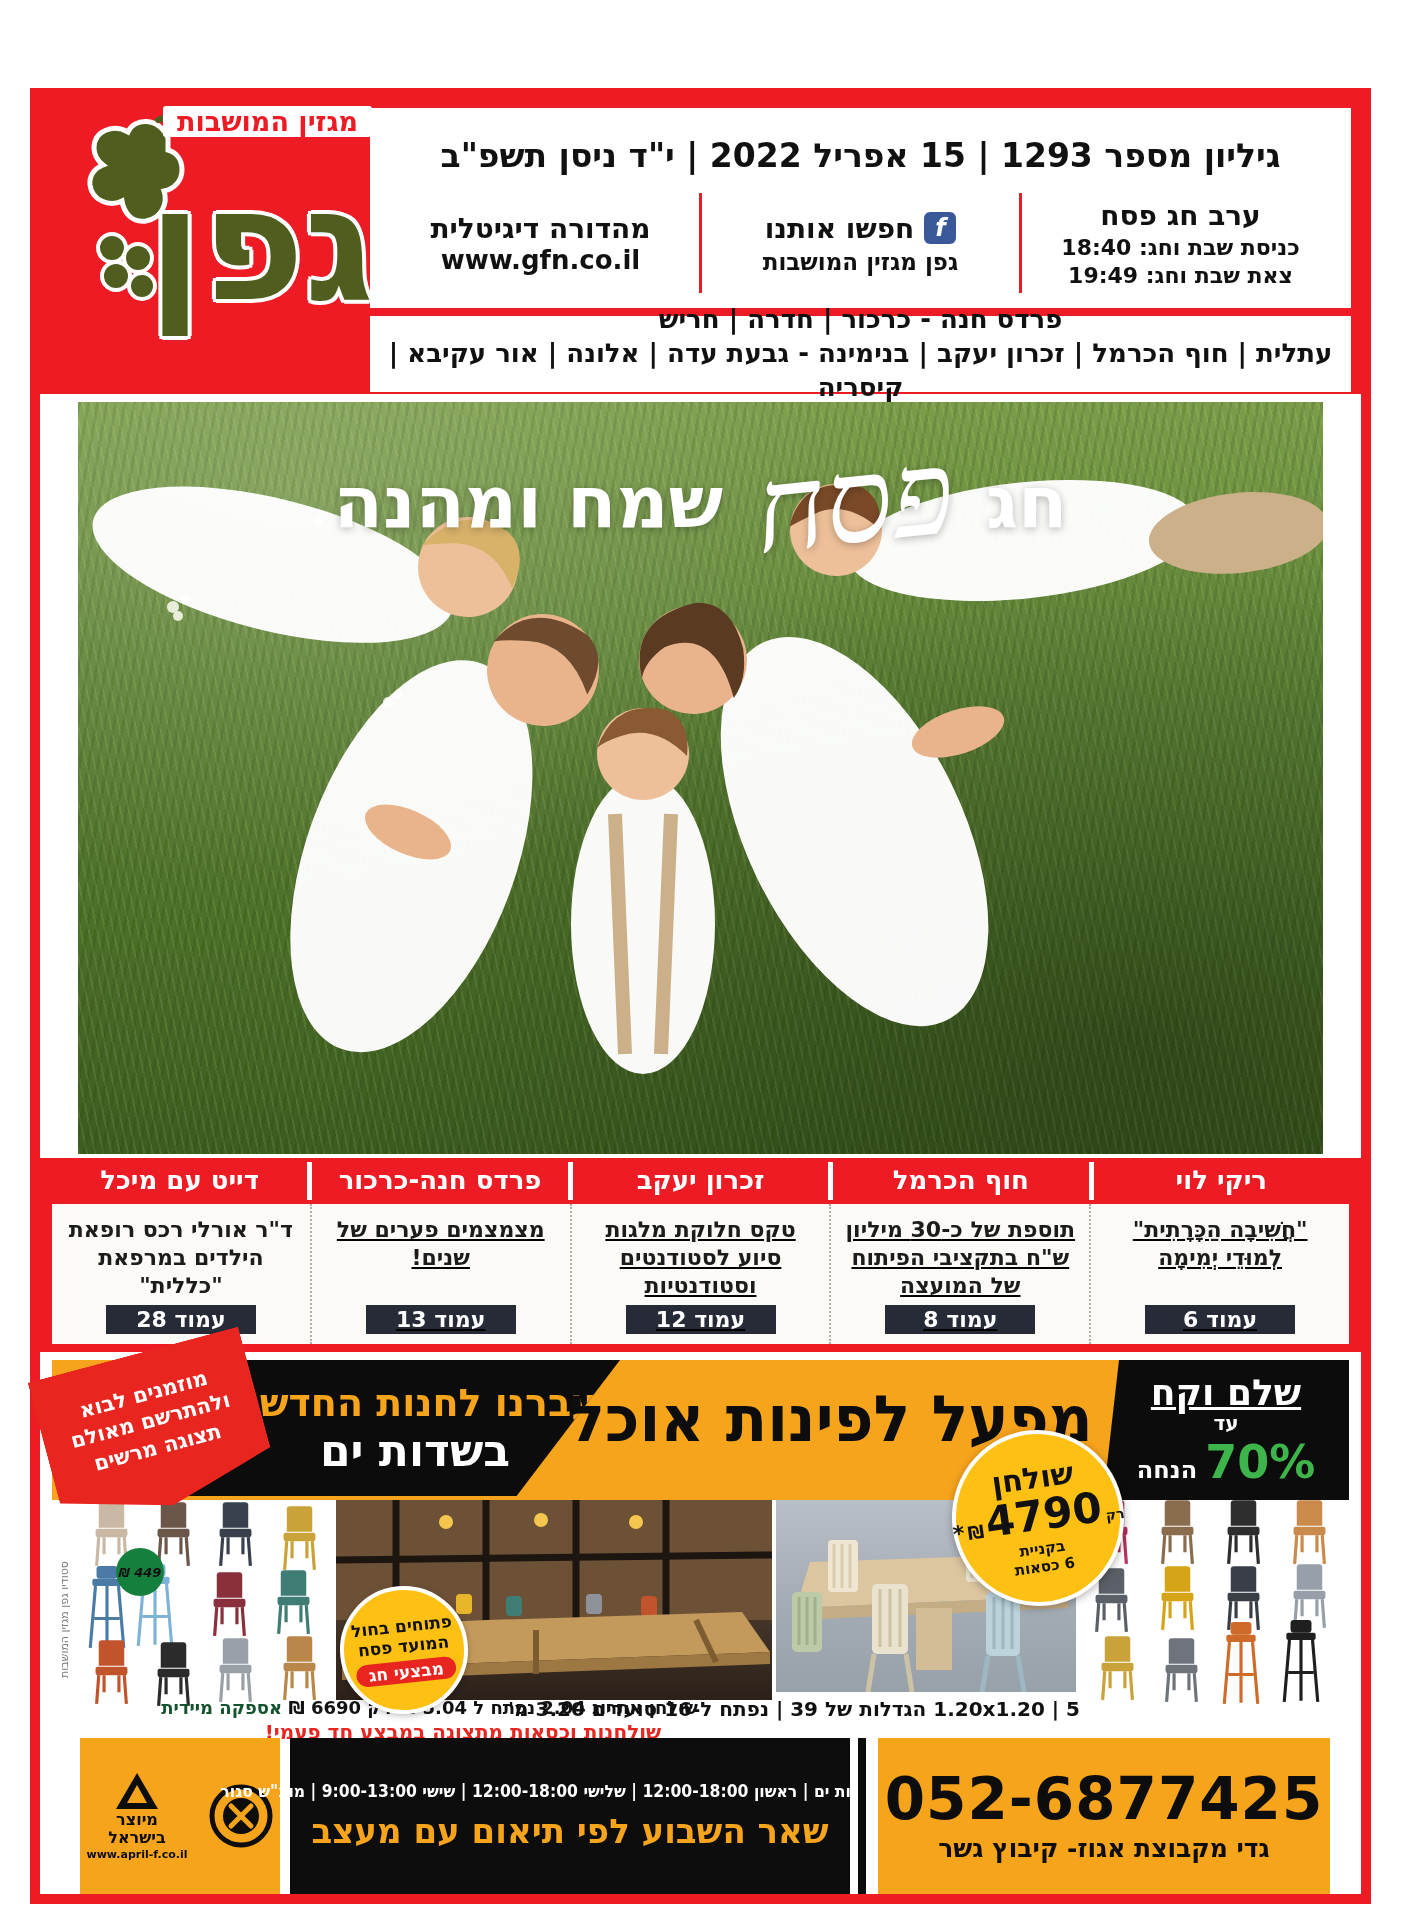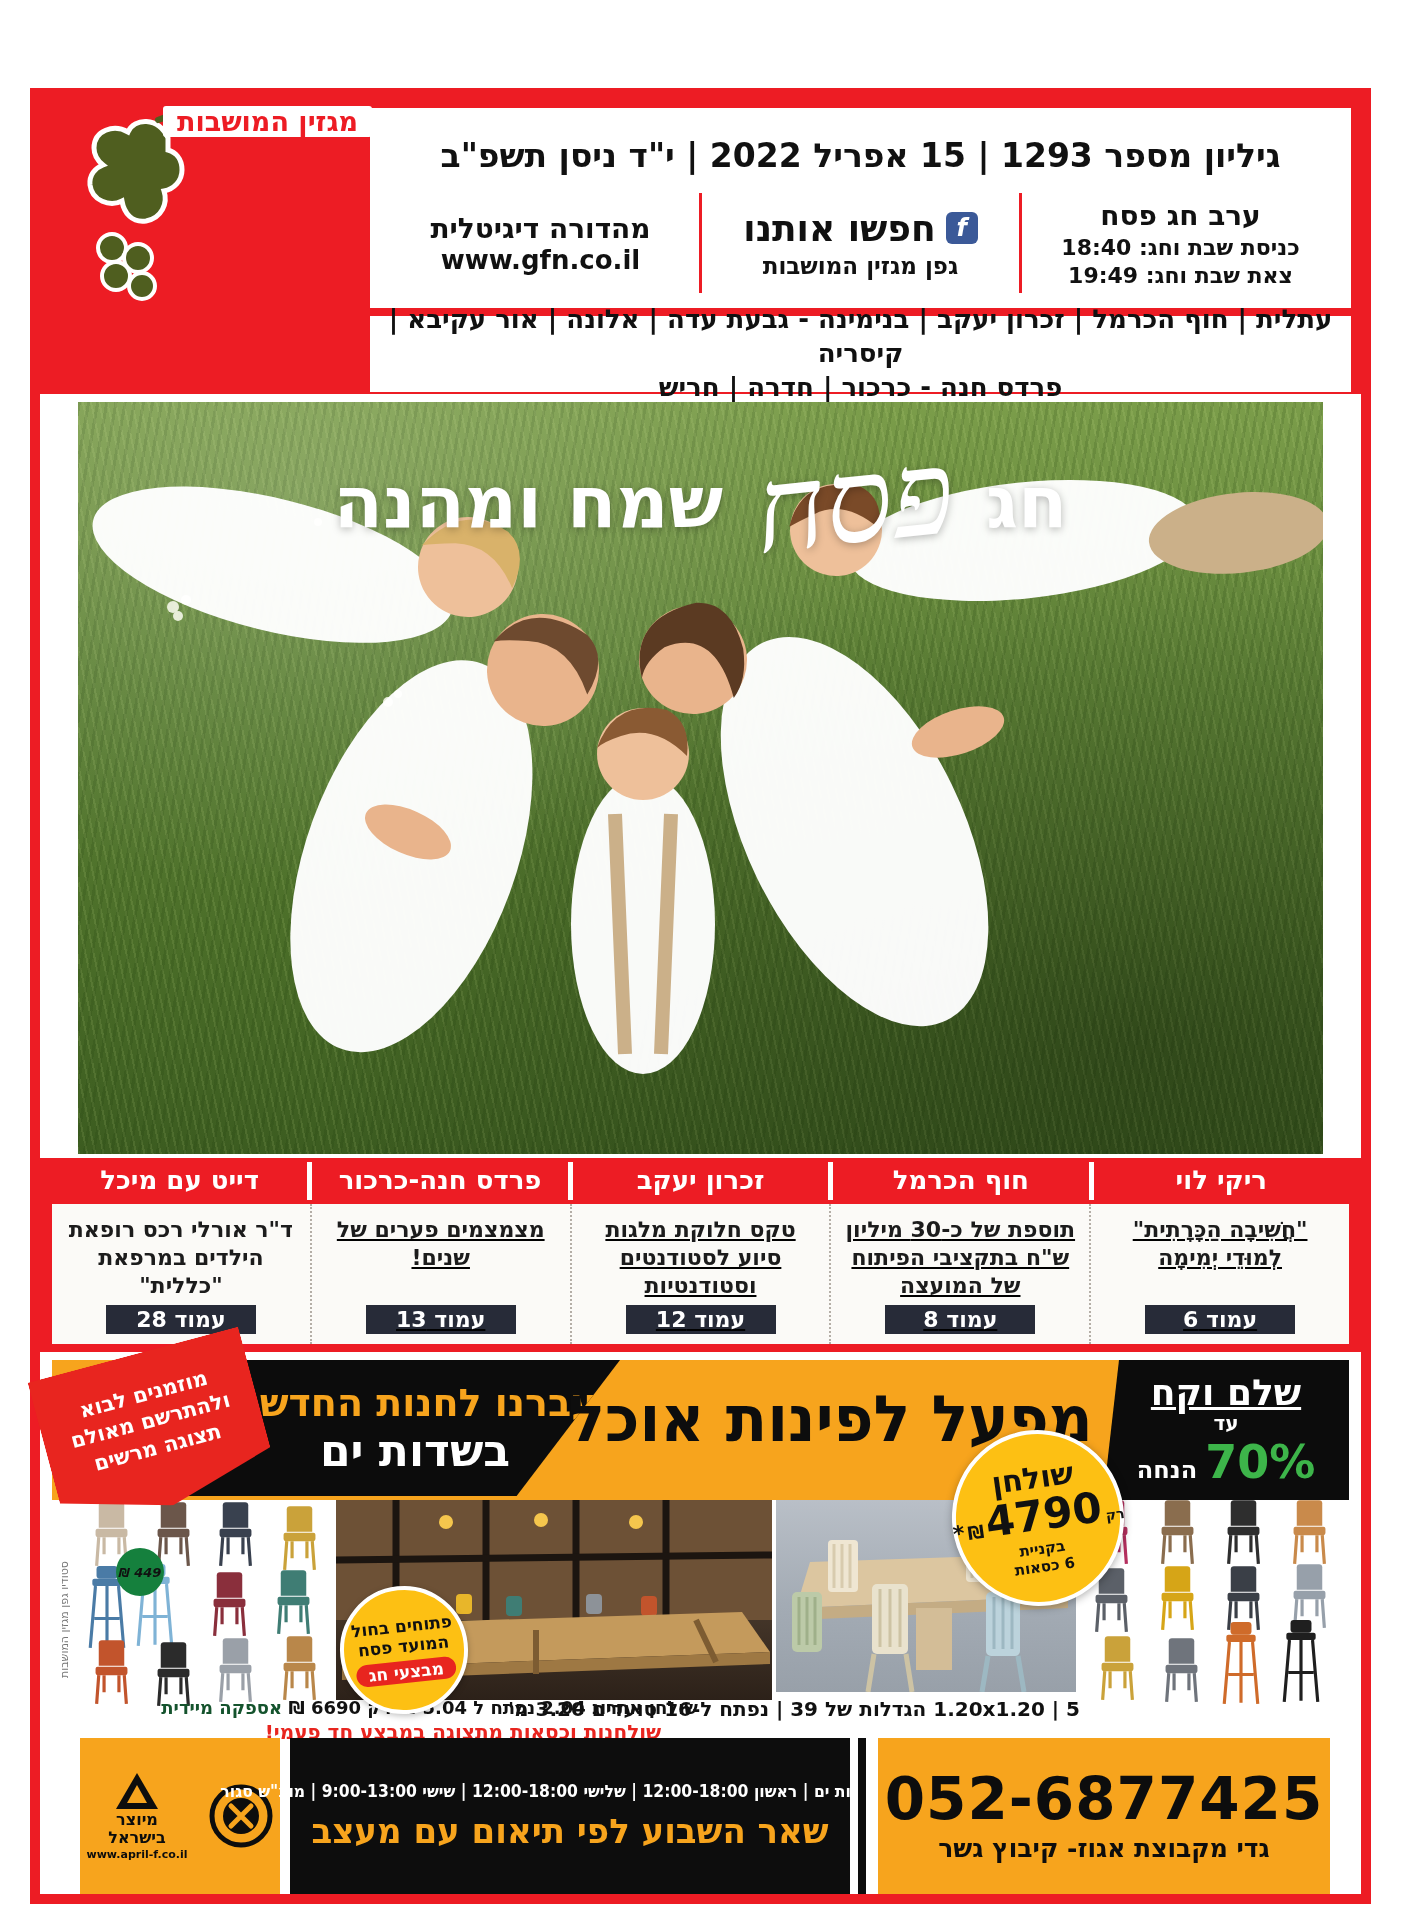--- a/index.html
+++ b/index.html
@@ -19,21 +19,21 @@
   .logo-leaf { position:absolute; left:-6px; top:10px; }
   .info-box { left:370px; top:108px; width:981px; height:200px; background:#fff; padding:10px 18px 8px; }
   .issue-line { text-align:center; font-size:33px; font-weight:bold; color:#111; margin-top:18px; }
   .info-cols { display:flex; direction:rtl; align-items:stretch; margin-top:12px; height:112px; }
   .icol { flex:1; display:flex; flex-direction:column; align-items:center; justify-content:center; color:#111; }
   .idiv { width:3px; background:#ed1c24; margin:6px 6px; }
   .hol-title { font-size:28px; font-weight:bold; }
   .hol-line { font-size:22px; font-weight:bold; margin-top:3px; }
   .findus-row { display:flex; direction:rtl; align-items:center; gap:10px; }
   .fb-icon { width:32px; height:32px; background:#3b5998; color:#fff; border-radius:6px; display:flex; align-items:center; justify-content:center; font-size:24px; font-weight:bold; font-style:italic; }
-  .findus { font-size:36px; font-weight:bold; }
+  .findus { font-size:28px; font-weight:bold; }
   .fbpage { font-size:23px; font-weight:bold; margin-top:4px; }
   .dig-label { font-size:28px; font-weight:bold; }
   .dig-url { font-size:26px; font-weight:bold; direction:ltr; }
   .cities-box { left:370px; top:316px; width:981px; height:76px; background:#fff; display:flex; flex-direction:column; align-items:center; justify-content:center; }
   .cities { font-size:26px; font-weight:bold; color:#111; line-height:1.3; text-align:center; }
 
   
   .photo { left:78px; top:402px; width:1245px; height:752px; overflow:hidden;
     background:
       radial-gradient(ellipse at 18% 12%, rgba(255,255,255,.16), transparent 42%),
@@ -137,20 +137,21 @@
   <div class="abs logo">
     <svg class="logo-leaf" width="130" height="200" viewBox="0 0 130 200">
       <path d="M96 28c-10-22-34-20-40-6-14-8-34-2-34 16 0 8 4 13 9 17-8 3-14 10-13 20 2 16 20 22 32 16 2 12 10 22 24 20 16-3 22-18 18-30 10-2 18-10 18-21 0-12-7-18-14-20z" fill="#4f5e1f" stroke="#fff" stroke-width="5"></path>
       <path d="M86 10c12-6 26-2 30 8" fill="none" stroke="#4f5e1f" stroke-width="6" stroke-linecap="round"></path>
       <circle cx="40" cy="138" r="14" fill="#4f5e1f" stroke="#fff" stroke-width="4"></circle>
       <circle cx="66" cy="148" r="14" fill="#4f5e1f" stroke="#fff" stroke-width="4"></circle>
       <circle cx="44" cy="166" r="14" fill="#4f5e1f" stroke="#fff" stroke-width="4"></circle>
       <circle cx="70" cy="176" r="13" fill="#4f5e1f" stroke="#fff" stroke-width="4"></circle>
     </svg>
     <div class="logo-tagline">מגזין המושבות</div>
+    <div class="logo-name">גפן</div>
   </div>
 
   <div class="abs info-box">
     <div class="issue-line">גיליון מספר 1293 | 15 אפריל 2022 | י"ד ניסן תשפ"ב</div>
     <div class="info-cols">
       <div class="icol">
         <div class="hol-title">ערב חג פסח</div>
         <div class="hol-line">כניסת שבת וחג: 18:40</div>
         <div class="hol-line">צאת שבת וחג: 19:49</div>
       </div>
@@ -164,22 +165,22 @@
       </div>
       <div class="idiv"></div>
       <div class="icol">
         <div class="dig-label">מהדורה דיגיטלית</div>
         <div class="dig-url">www.gfn.co.il</div>
       </div>
     </div>
   </div>
 
   <div class="abs cities-box">
+    <div class="cities">פרדס חנה - כרכור | חדרה | חריש</div>
     <div class="cities">עתלית | חוף הכרמל | זכרון יעקב | בנימינה - גבעת עדה | אלונה | אור עקיבא | קיסריה</div>
-    <div class="cities">פרדס חנה - כרכור | חדרה | חריש</div>
   </div>
 
   <div class="abs photo">
     <svg class="figures" viewBox="0 0 1245 752" preserveAspectRatio="none">
 
       <g fill="#f4f7e8" opacity=".9">
         <circle cx="95" cy="205" r="6"></circle>
           <circle cx="108" cy="198" r="5"></circle>
           <circle cx="100" cy="214" r="5"></circle>
         <circle cx="310" cy="300" r="5"></circle>

